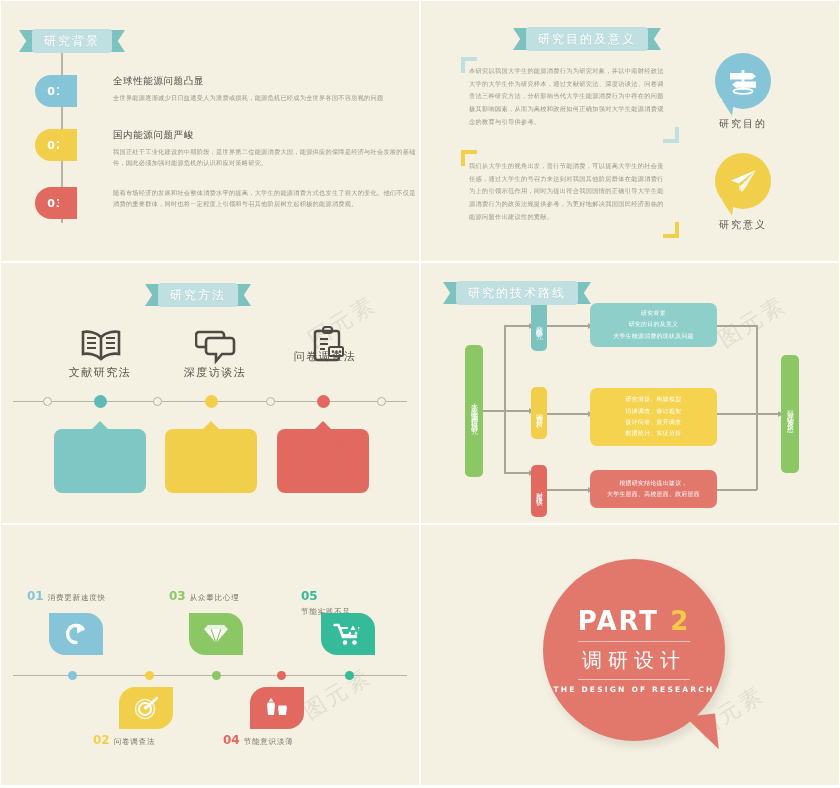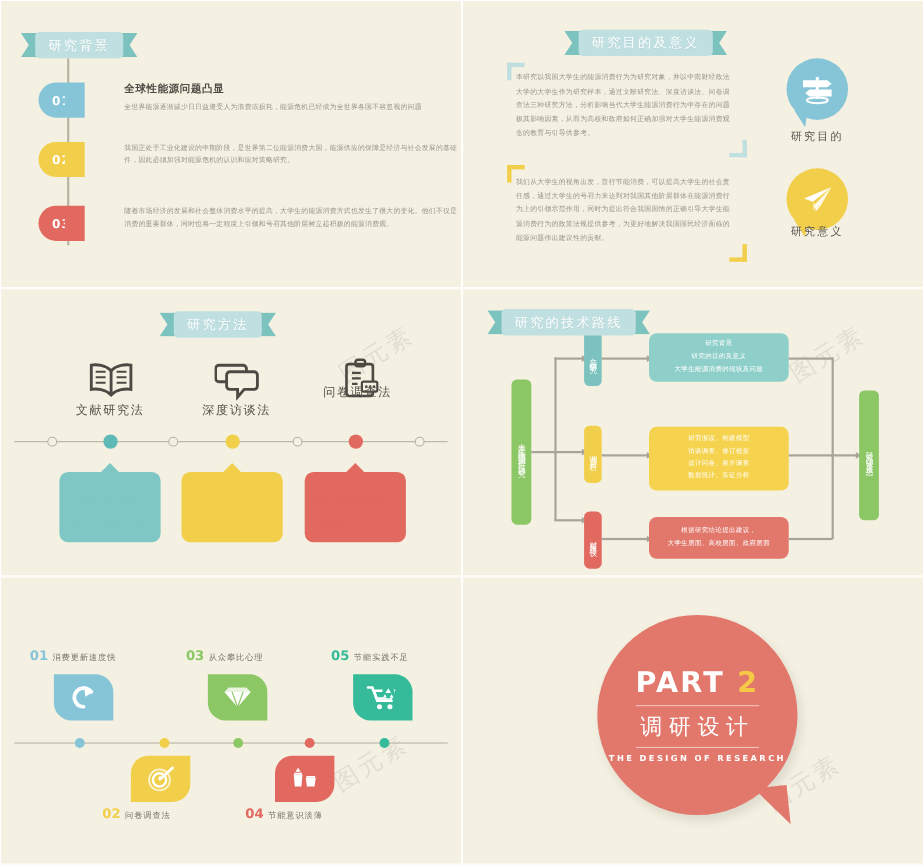--- a/index.html
+++ b/index.html
@@ -49,21 +49,21 @@
     color: #fff; font-size: 11px; font-weight: bold; letter-spacing: 1px;
   }
   .pin::after {
     content: ""; position: absolute; right: -12px; top: 0;
     width: 0; height: 0; border: 16px solid transparent; border-left-width: 14px;
   }
   .pin.c1 { background: #86c5d8; } .pin.c1::after { border-left-color: #86c5d8; }
   .pin.c2 { background: #f2cf4a; } .pin.c2::after { border-left-color: #f2cf4a; }
   .pin.c3 { background: #e2695f; } .pin.c3::after { border-left-color: #e2695f; }
   .s1-txt { position: absolute; left: 78px; width: 320px; }
-  .s1-h { font-size: 9.5px; color: #4d4a44; font-weight: bold; letter-spacing: .6px;
+  .s1-h { font-size: 9.5px; color: #4d4a44; font-weight: normal; letter-spacing: .6px;
           font-family: "DejaVu Serif","Liberation Serif",serif; margin-bottom: 4px; }
   .s1-p { font-size: 6.2px; color: #9a9486; line-height: 1.85; letter-spacing: .25px; }
 
   
   .quote-block { position: absolute; }
   .qb-text { font-size: 6.2px; color: #9b9486; line-height: 2.05; letter-spacing: .3px; }
   .corner { position: absolute; width: 16px; height: 16px; }
   .corner.tl { border-top: 4px solid; border-left: 4px solid; }
   .corner.br { border-bottom: 4px solid; border-right: 4px solid; }
   .bubble {
@@ -176,20 +176,21 @@
       <div class="pin c1">01</div>
       <div class="s1-txt">
         <div class="s1-h">全球性能源问题凸显</div>
         <div class="s1-p">全世界能源逐渐减少日日益遭受人为浪费或损耗，能源危机已经成为全世界各国不容忽视的问题</div>
       </div>
     </div>
 
     <div class="s1-row" style="top:124px;">
       <div class="pin c2">02</div>
       <div class="s1-txt">
+        <div class="s1-h">国内能源问题严峻</div>
         <div class="s1-p">我国正处于工业化建设的中期阶段，是世界第二位能源消费大国，能源供应的保障是经济与社会发展的基础条件，因此必须加强对能源危机的认识和应对策略研究。</div>
       </div>
     </div>
 
     <div class="s1-row" style="top:182px;">
       <div class="pin c3">03</div>
       <div class="s1-txt">
         <div class="s1-p">随着市场经济的发展和社会整体消费水平的提高，大学生的能源消费方式也发生了很大的变化。他们不仅是能源消费的重要群体，同时也将一定程度上引领和号召其他阶层树立起积极的能源消费观。</div>
       </div>
     </div>
@@ -226,21 +227,21 @@
     </div>
     <div class="bub-cap" style="left:273px; top:112px;">研究目的</div>
 
     <div class="bubble" style="left:290px; top:148px; background:#f2cf4a; color:#f2cf4a;">
       <svg width="32" height="30" viewBox="0 0 32 30">
         <path d="M29 4 L4 14.5 L12 17.5 L29 4 Z" fill="#fff"></path>
         <path d="M29 4 L14 19.5 L14.5 26.5 L19 21 L29 4 Z" fill="#fff" opacity=".85"></path>
         <path d="M12 18.5 L12.6 25 L16 21.2 Z" fill="#fff" opacity=".7"></path>
       </svg>
     </div>
-    <div class="bub-cap" style="left:273px; top:199px;">研究意义</div>
+    <div class="bub-cap" style="left:273px; top:213px;">研究意义</div>
    </div>
   </div>
 
   <div class="slide">
    <div class="slide-inner">
     <div class="wm" style="left:300px; top:40px;">图元素</div>
 
     <div class="ribbon" style="left:140px; top:16px;">
       <div class="tail-l"></div>
       <div class="plate">研究方法</div>
@@ -364,21 +365,21 @@
       <span class="lbl" style="color:#7a7366;">从众攀比心理</span>
     </div>
     <div class="leaf up" style="left:184px; top:84px; background:#8cc765;">
       <svg width="28" height="24" viewBox="0 0 28 24">
         <path d="M2 7 h24 l-12 14 z" fill="#fff"></path>
         <path d="M2 7 l4 -4 h16 l4 4 z" fill="#fff" opacity=".8"></path>
         <path d="M9 7 l5 14 l5 -14" fill="none" stroke="#8cc765" stroke-width="1.1"></path>
       </svg>
     </div>
 
-    <div class="tag" style="left:296px; top:60px;">
+    <div class="tag" style="left:296px; top:60px;flex-direction:column;">
       <span class="num" style="color:#35bb9a;">05</span>
       <span class="lbl" style="color:#7a7366;">节能实践不足</span>
     </div>
     <div class="leaf up" style="left:316px; top:84px; background:#35bb9a;">
       <svg width="30" height="26" viewBox="0 0 30 26">
         <path d="M1.5 4 h4 l4.5 12 h13" fill="none" stroke="#fff" stroke-width="2.4" stroke-linecap="round"></path>
         <path d="M7 7 h18 l-2.5 7 h-13 z" fill="none" stroke="#fff" stroke-width="2.2"></path>
         <circle cx="12" cy="21.5" r="2.3" fill="#fff"></circle>
             <circle cx="21.5" cy="21.5" r="2.3" fill="#fff"></circle>
         <circle cx="20" cy="8.5" r="5.6" fill="#35bb9a"></circle>

